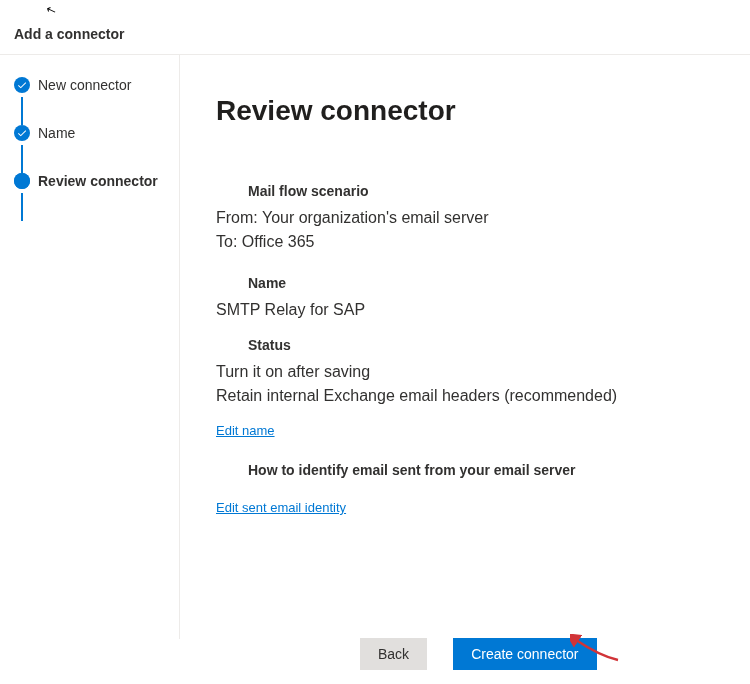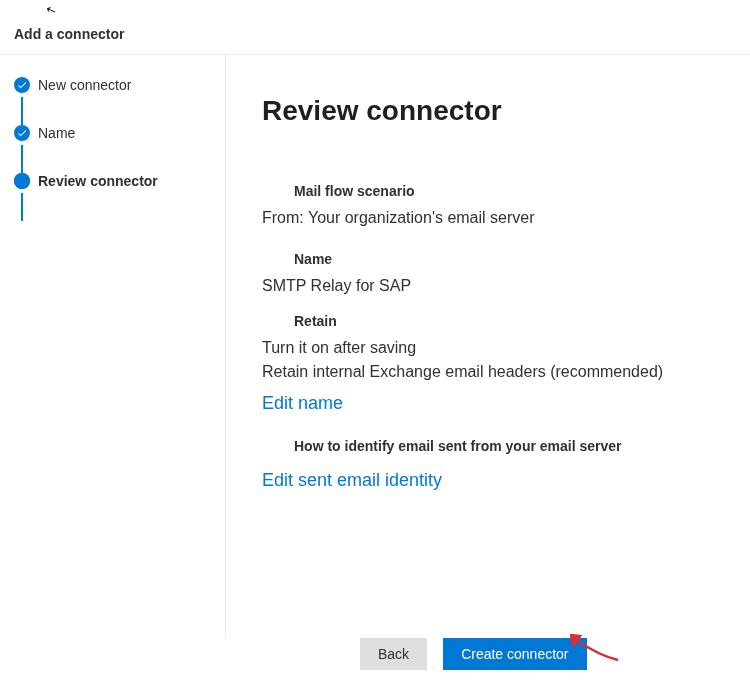--- a/index.html
+++ b/index.html
@@ -25,21 +25,21 @@
       font-size: 12px;
       color: #000;
       transform: rotate(-20deg);
       pointer-events: none;
     }
     .layout {
       display: flex;
       height: calc(100% - 40px - 60px);
     }
     .sidebar {
-      width: 226px;
+      width: 180px;
       border-right: 1px solid #edebe9;
       padding: 22px 14px 0 14px;
     }
     .steps { list-style: none; }
     .step {
       position: relative;
       padding-left: 24px;
       margin-bottom: 32px;
       font-size: 14px;
       color: #323130;
@@ -79,32 +79,33 @@
       font-weight: 600;
       font-size: 14px;
       margin-bottom: 10px;
       padding-left: 32px;
     }
     .section { margin-bottom: 24px; }
     .line { font-size: 16px; margin-bottom: 6px; }
     .link {
       color: #0078d4;
       cursor: pointer;
-      font-size: 18px;
-      margin-top: 6px;
+      font-size: 13px;
+      margin-top: 12px;
       display: inline-block;
+      text-decoration: underline;
     }
     .para { font-size: 14px; line-height: 1.45; margin-bottom: 8px; }
     .footer {
       position: absolute;
       bottom: 0; left: 0; right: 0;
       height: 60px;
       display: flex;
       align-items: center;
-      gap: 16px;
+      gap: 26px;
       padding-left: 360px;
     }
     .btn {
       height: 32px;
       padding: 0 18px;
       font-size: 14px;
       border: none;
       cursor: pointer;
       font-family: inherit;
     }
@@ -159,29 +160,30 @@
       </li>
     </ul>
   </nav>
 
   <main class="main">
     <h1>Review connector</h1>
 
     <div class="section">
       <div class="section-label">Mail flow scenario</div>
       <div class="line">From: Your organization's email server</div>
+      <div class="line">To: Office 365</div>
     </div>
 
     <div class="section" style="margin-bottom:18px">
       <div class="section-label">Name</div>
       <div class="line">SMTP Relay for SAP</div>
     </div>
 
     <div class="section">
-      <div class="section-label">Retain</div>
+      <div class="section-label">Status</div>
       <div class="line">Turn it on after saving</div>
       <div class="line">Retain internal Exchange email headers (recommended)</div>
       <a class="link">Edit name</a>
     </div>
 
     <div class="section">
       <div class="section-label">How to identify email sent from your email server</div>
       <a class="link">Edit sent email identity</a>
     </div>
   </main>

